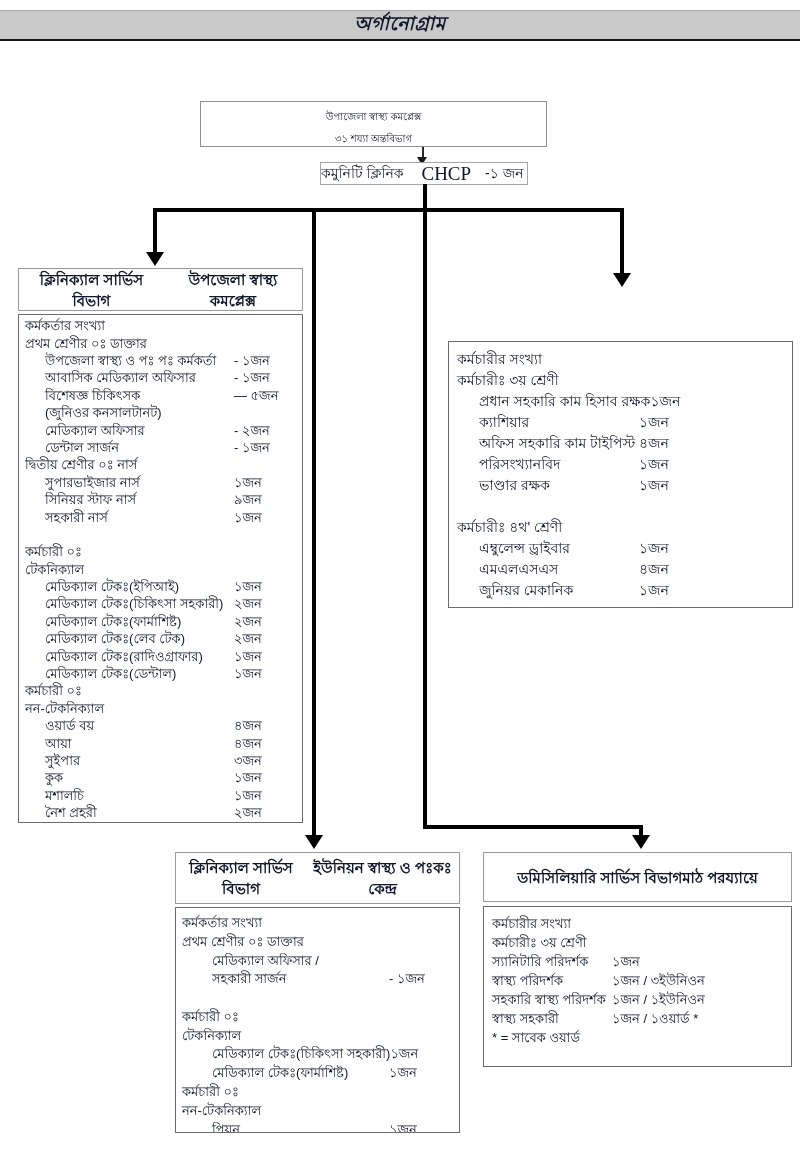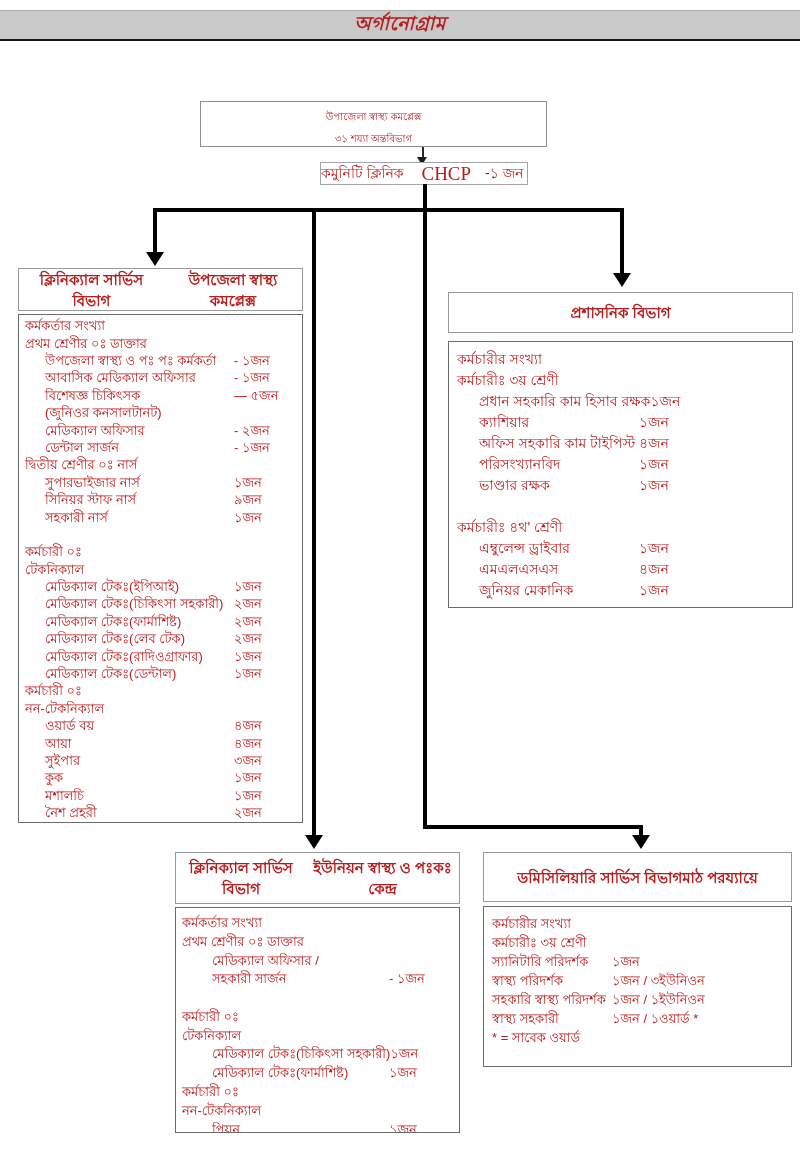--- a/index.html
+++ b/index.html
@@ -1,17 +1,17 @@
 <!DOCTYPE html>
 <html><head>
 <meta charset="utf-8">
 <style>
   html,body{margin:0;padding:0;background:#fff;}
   .canvas{position:relative;width:800px;height:1161px;background:#ffffff;overflow:hidden;
-          font-family:"Liberation Sans","DejaVu Sans",sans-serif;color:#b91c1c;}
+          font-family:"Liberation Sans","DejaVu Sans",sans-serif;color:#0f172a;}
   .titlebar{position:absolute;left:0;top:10px;width:800px;height:28px;background:#c9c9c9;
             border-top:1px solid #aaaaaa;border-bottom:2px solid #161616;
             display:flex;align-items:center;justify-content:center;
             font-weight:bold;font-style:italic;font-size:19px;letter-spacing:.5px;}
   .box{position:absolute;background:#fff;box-sizing:border-box;}
   .root-box{left:200px;top:101px;width:347px;height:46px;border:1px solid #8f8f8f;
             text-align:center;font-size:10px;line-height:22px;padding-top:4px;}
   .chcp-box{left:320px;top:162px;width:208px;height:23px;border:1px solid #a5a5a5;
             display:flex;align-items:center;font-size:14px;white-space:pre;gap:13px;}
   .chcp-box .latin{font-family:"Liberation Serif","DejaVu Serif",serif;font-size:19px;line-height:1;margin:0 1px;}
@@ -206,23 +206,20 @@
       <div class="row indent1">
         <span class="label">মশালচি</span>
         <span class="count">১জন</span>
       </div>
       <div class="row indent1">
         <span class="label">নৈশ প্রহরী</span>
         <span class="count">২জন</span>
       </div>
     </div>
 
-  <div class="grp-header hdr-admin">
-      <div>প্রশাসনিক বিভাগ</div>
-    </div>
   <div class="grp-body body-admin">
       <div class="row indent0">
         <span class="label">কর্মচারীর সংখ্যা</span>
         <span class="count"></span>
       </div>
       <div class="row indent0">
         <span class="label">কর্মচারীঃ ৩য় শ্রেণী</span>
         <span class="count"></span>
       </div>
       <div class="row indent1">

